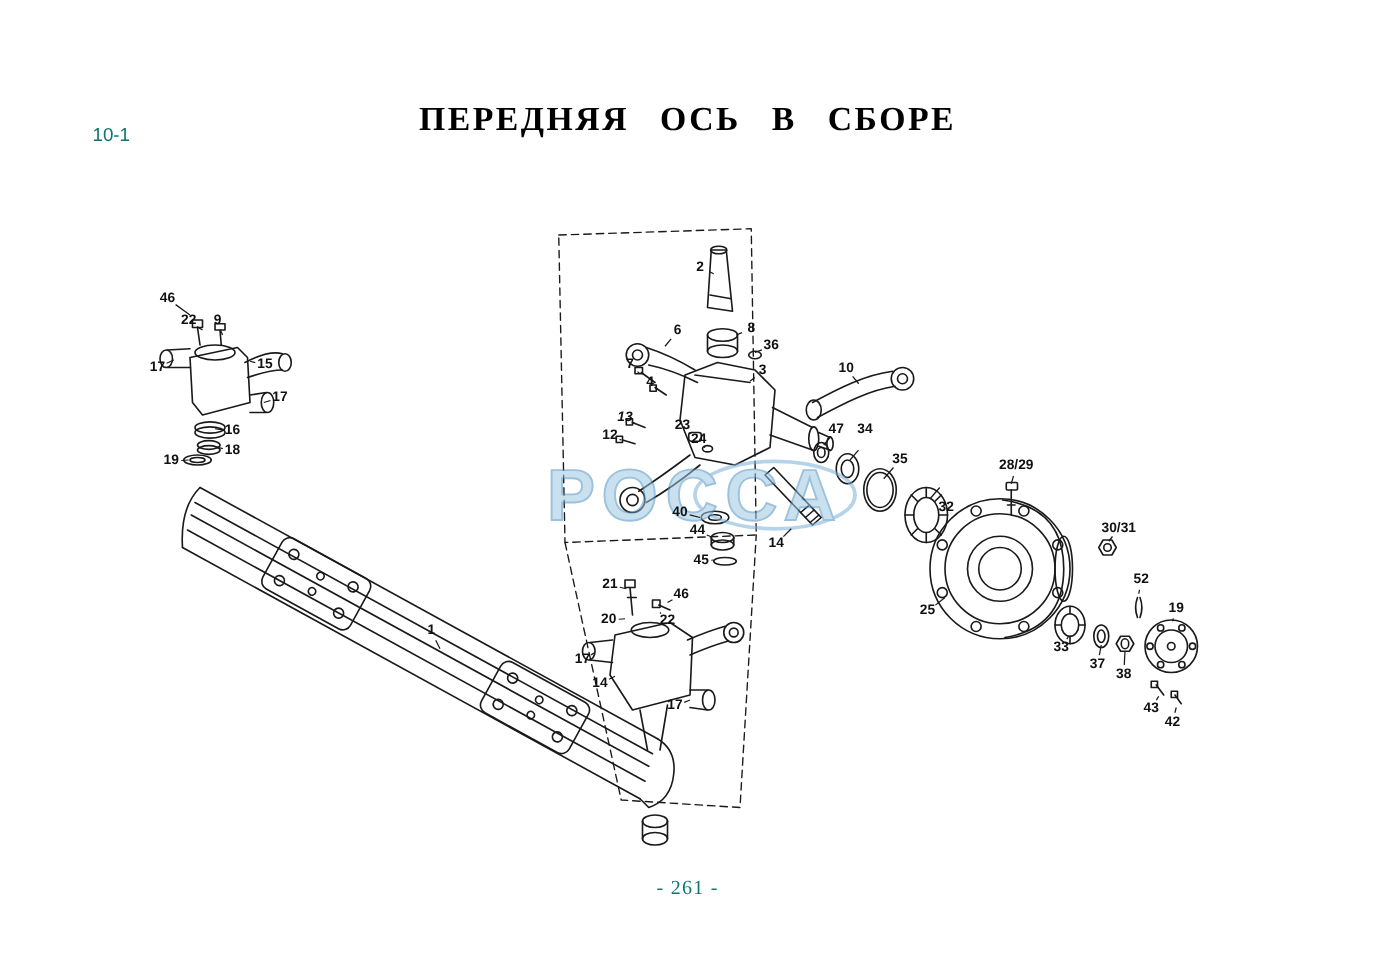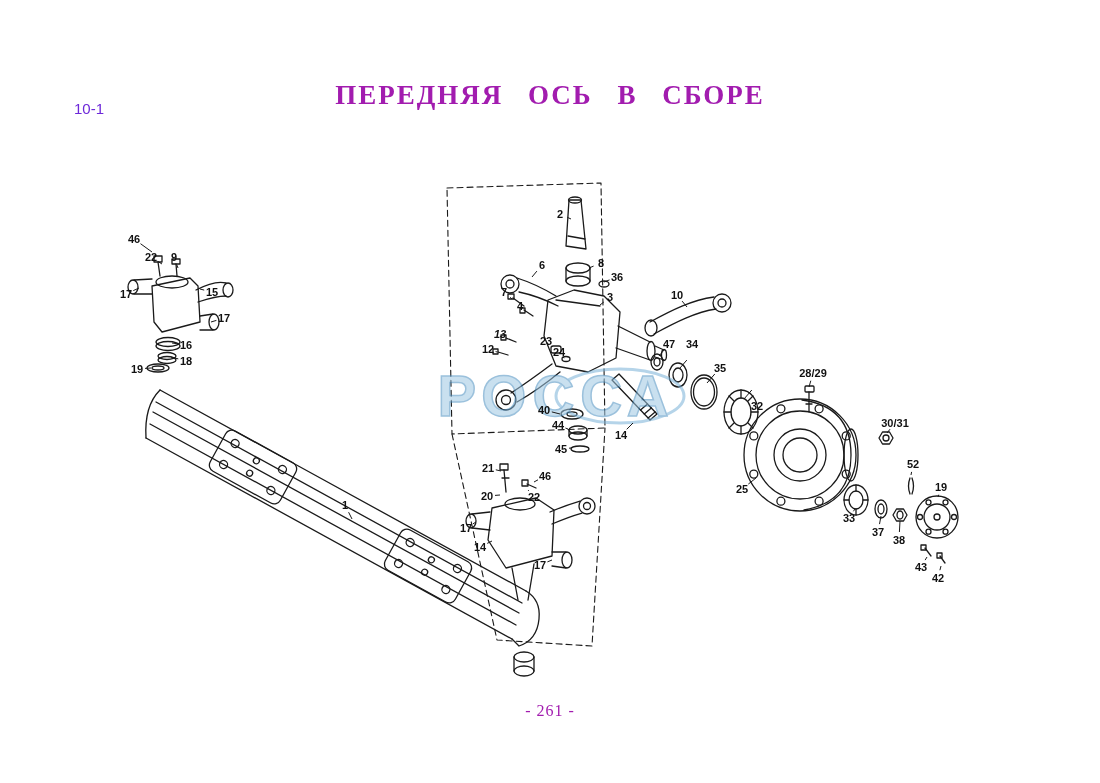--- a/index.html
+++ b/index.html
@@ -3,29 +3,29 @@
 <meta charset="utf-8">
 <style>
   * { margin:0; padding:0; box-sizing:border-box; }
   html,body { background:#ffffff; }
   .page {
     position:relative; width:1100px; height:783px; background:#ffffff;
     font-family:"Liberation Serif", serif; overflow:hidden;
   }
   .section-label {
     position:absolute; left:74px; top:100px;
-    font-family:"Liberation Sans", sans-serif; font-size:15px; color:#6d28d9;
+    font-family:"Liberation Sans", sans-serif; font-size:15px; color:#0f766e;
   }
   .title {
     position:absolute; left:0; right:0; top:80px; text-align:center;
-    font-size:27px; color:#a21caf; letter-spacing:2px; word-spacing:16px;
+    font-size:27px; color:#000000; letter-spacing:2px; word-spacing:16px;
   }
   .page-number {
     position:absolute; left:0; right:0; top:702px; text-align:center;
-    font-size:16px; color:#a21caf; letter-spacing:1px;
+    font-size:16px; color:#0f766e; letter-spacing:1px;
   }
   svg.art, svg.leaders, .labels-layer {
     position:absolute; left:0; top:0; width:1100px; height:783px;
   }
   .part-label {
     position:absolute; transform:translate(-50%,-50%);
     font-family:"Liberation Sans", sans-serif; font-size:11px; font-weight:bold;
     color:#111; white-space:nowrap; line-height:1;
   }
   .wm-text {

